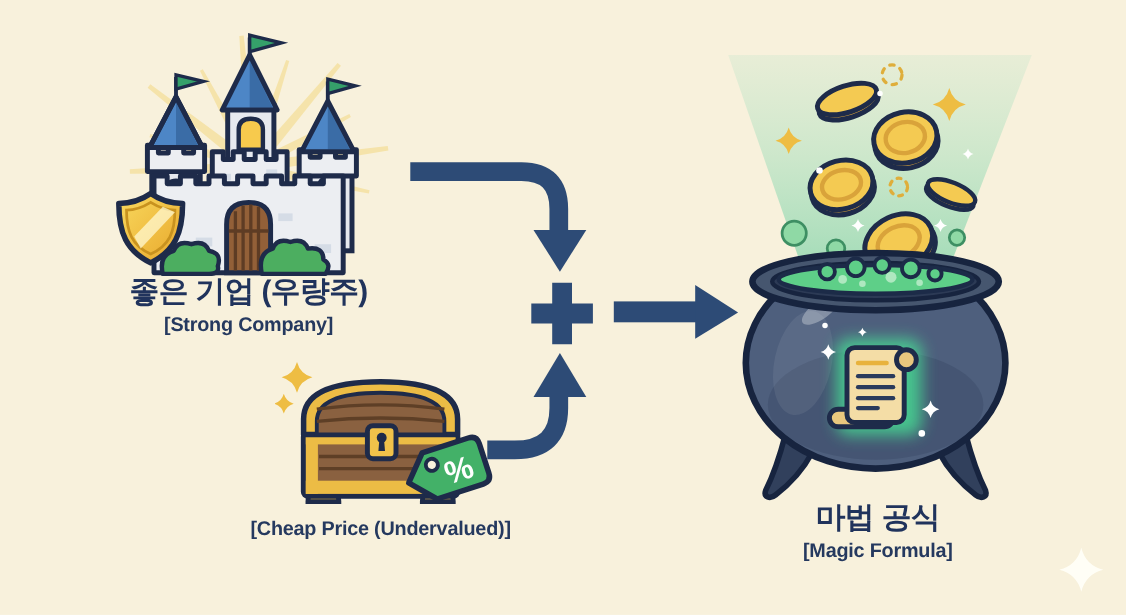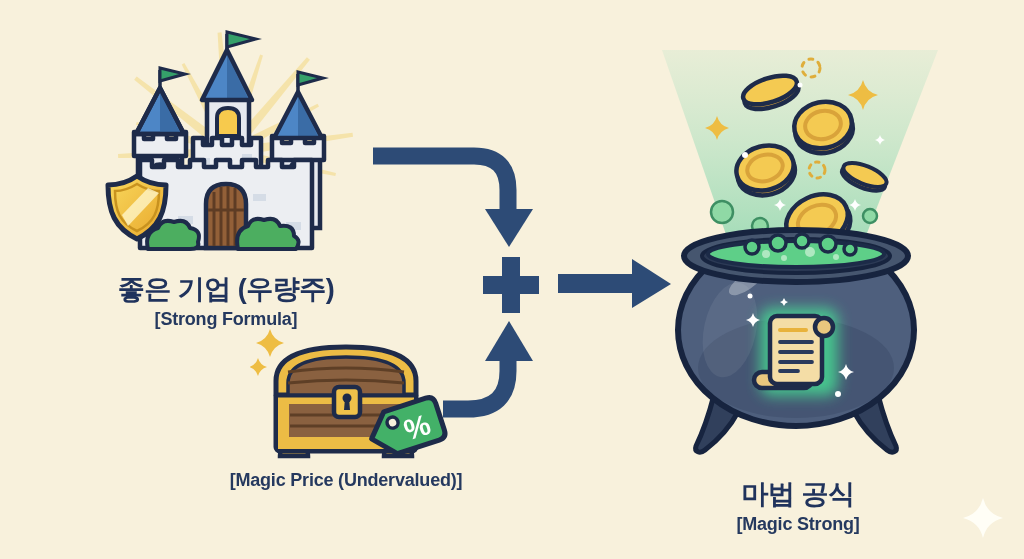--- a/index.html
+++ b/index.html
@@ -5,21 +5,21 @@
   html,body{margin:0;padding:0;}
   .canvas{
     position:relative; width:1024px; height:559px;
     background:#f8f1dc; overflow:hidden;
     font-family:"Liberation Sans", sans-serif;
   }
   .abs{position:absolute;}
   .node-label{position:absolute; width:360px; text-align:center; pointer-events:none;}
   .label-ko{
     font-size:27px; font-weight:800; color:#20335c;
-    letter-spacing:-0.5px; line-height:28px;margin-top:24px;
+    letter-spacing:-0.5px; line-height:28px;
   }
   .label-en{
     font-size:18px; font-weight:700; color:#25395f;
     letter-spacing:-0.2px; line-height:20px; margin-top:6px;
   }
 </style>
 </head>
 <body>
 
 <div class="canvas">
@@ -282,29 +282,29 @@
       <path d="M502,257 h18 v19 h19 v18 h-19 v19 h-18 v-19 h-19 v-18 h19 Z" aria-label="+"></path>
       <g>
         <rect x="558" y="274" width="76" height="19"></rect>
         <polygon points="632,259 632,308 671,284"></polygon>
       </g>
     </g>
   </svg>
 
   <div class="node-label" style="left:46px; top:251px;">
     <div class="label-ko">좋은 기업 (우량주)</div>
-    <div class="label-en">[Strong Formula]</div>
+    <div class="label-en">[Strong Company]</div>
   </div>
 
   <div class="node-label" style="left:166px; top:464px;">
-    <div class="label-en">[Magic Price (Undervalued)]</div>
+    <div class="label-en">[Cheap Price (Undervalued)]</div>
   </div>
 
   <div class="node-label" style="left:618px; top:456px;">
     <div class="label-ko">마법 공식</div>
-    <div class="label-en">[Magic Strong]</div>
+    <div class="label-en">[Magic Formula]</div>
   </div>
 
   <svg class="abs" style="left:955px; top:490px;" width="56" height="56" viewBox="0 0 56 56">
     <path transform="translate(28,28)" d="M0,-20 Q4,-4 20,0 Q4,4 0,20 Q-4,4 -20,0 Q-4,-4 0,-20 Z" fill="#fffef6"></path>
   </svg>
 
 </div>
 
 </body></html>

